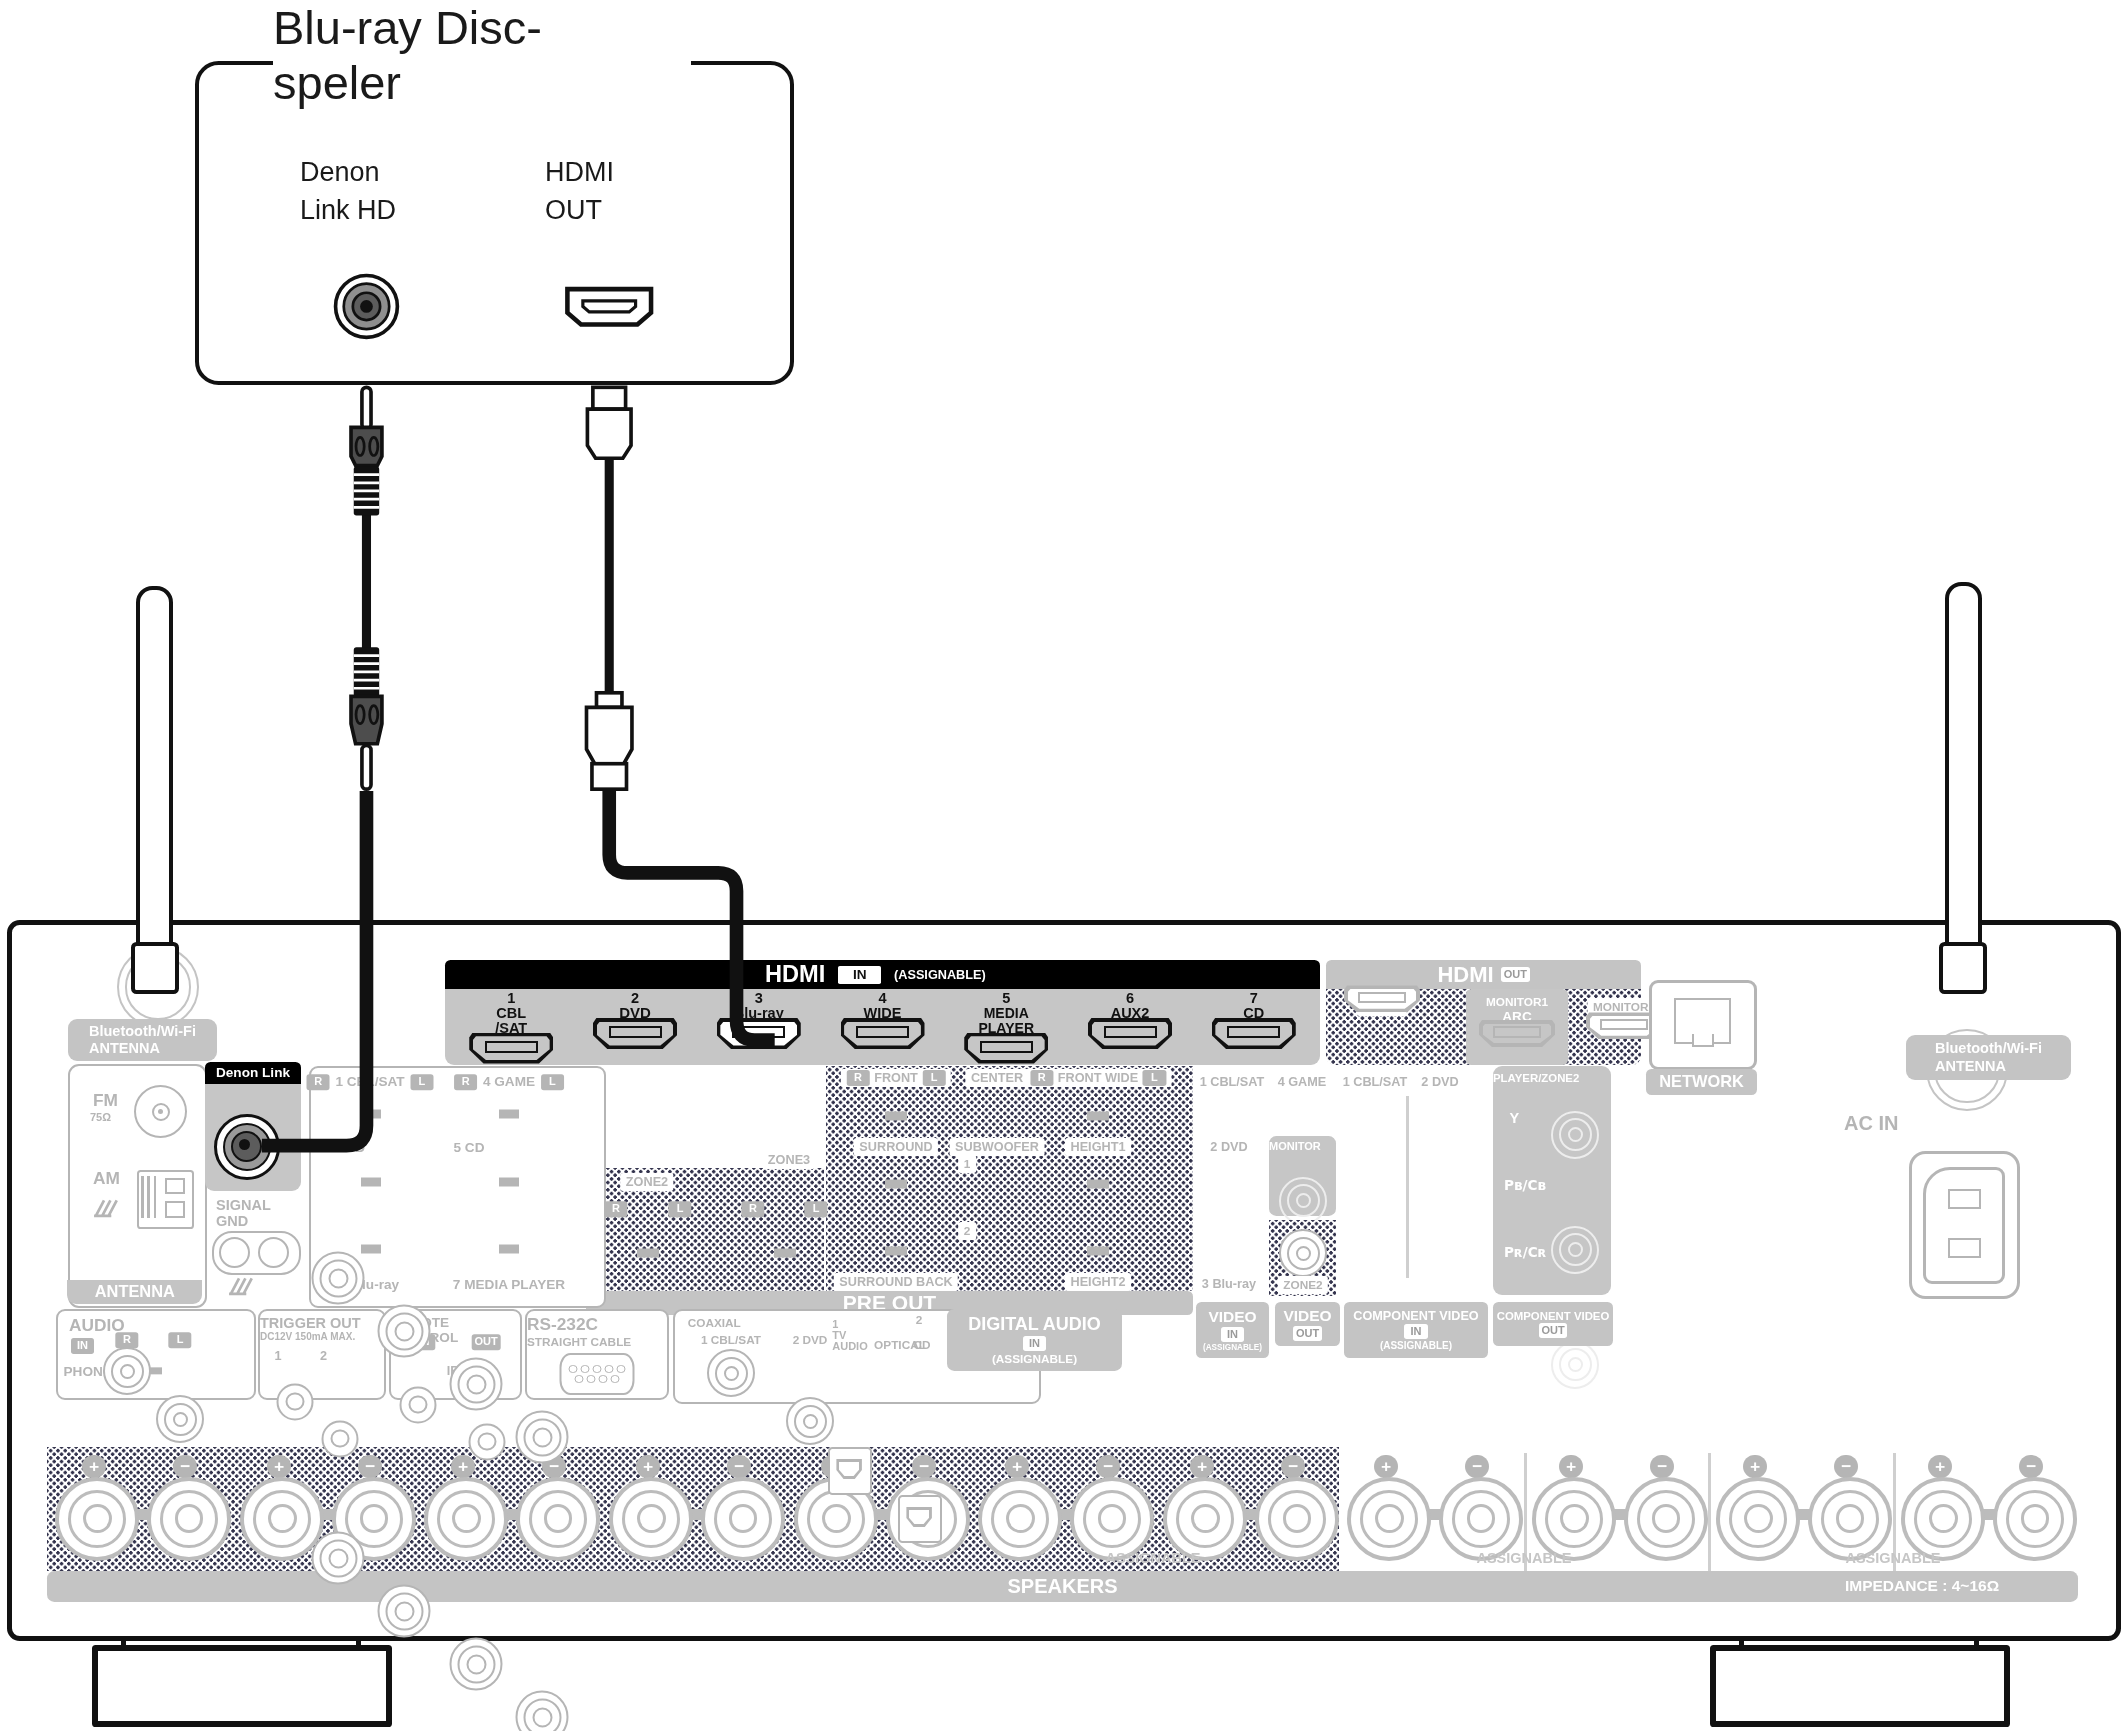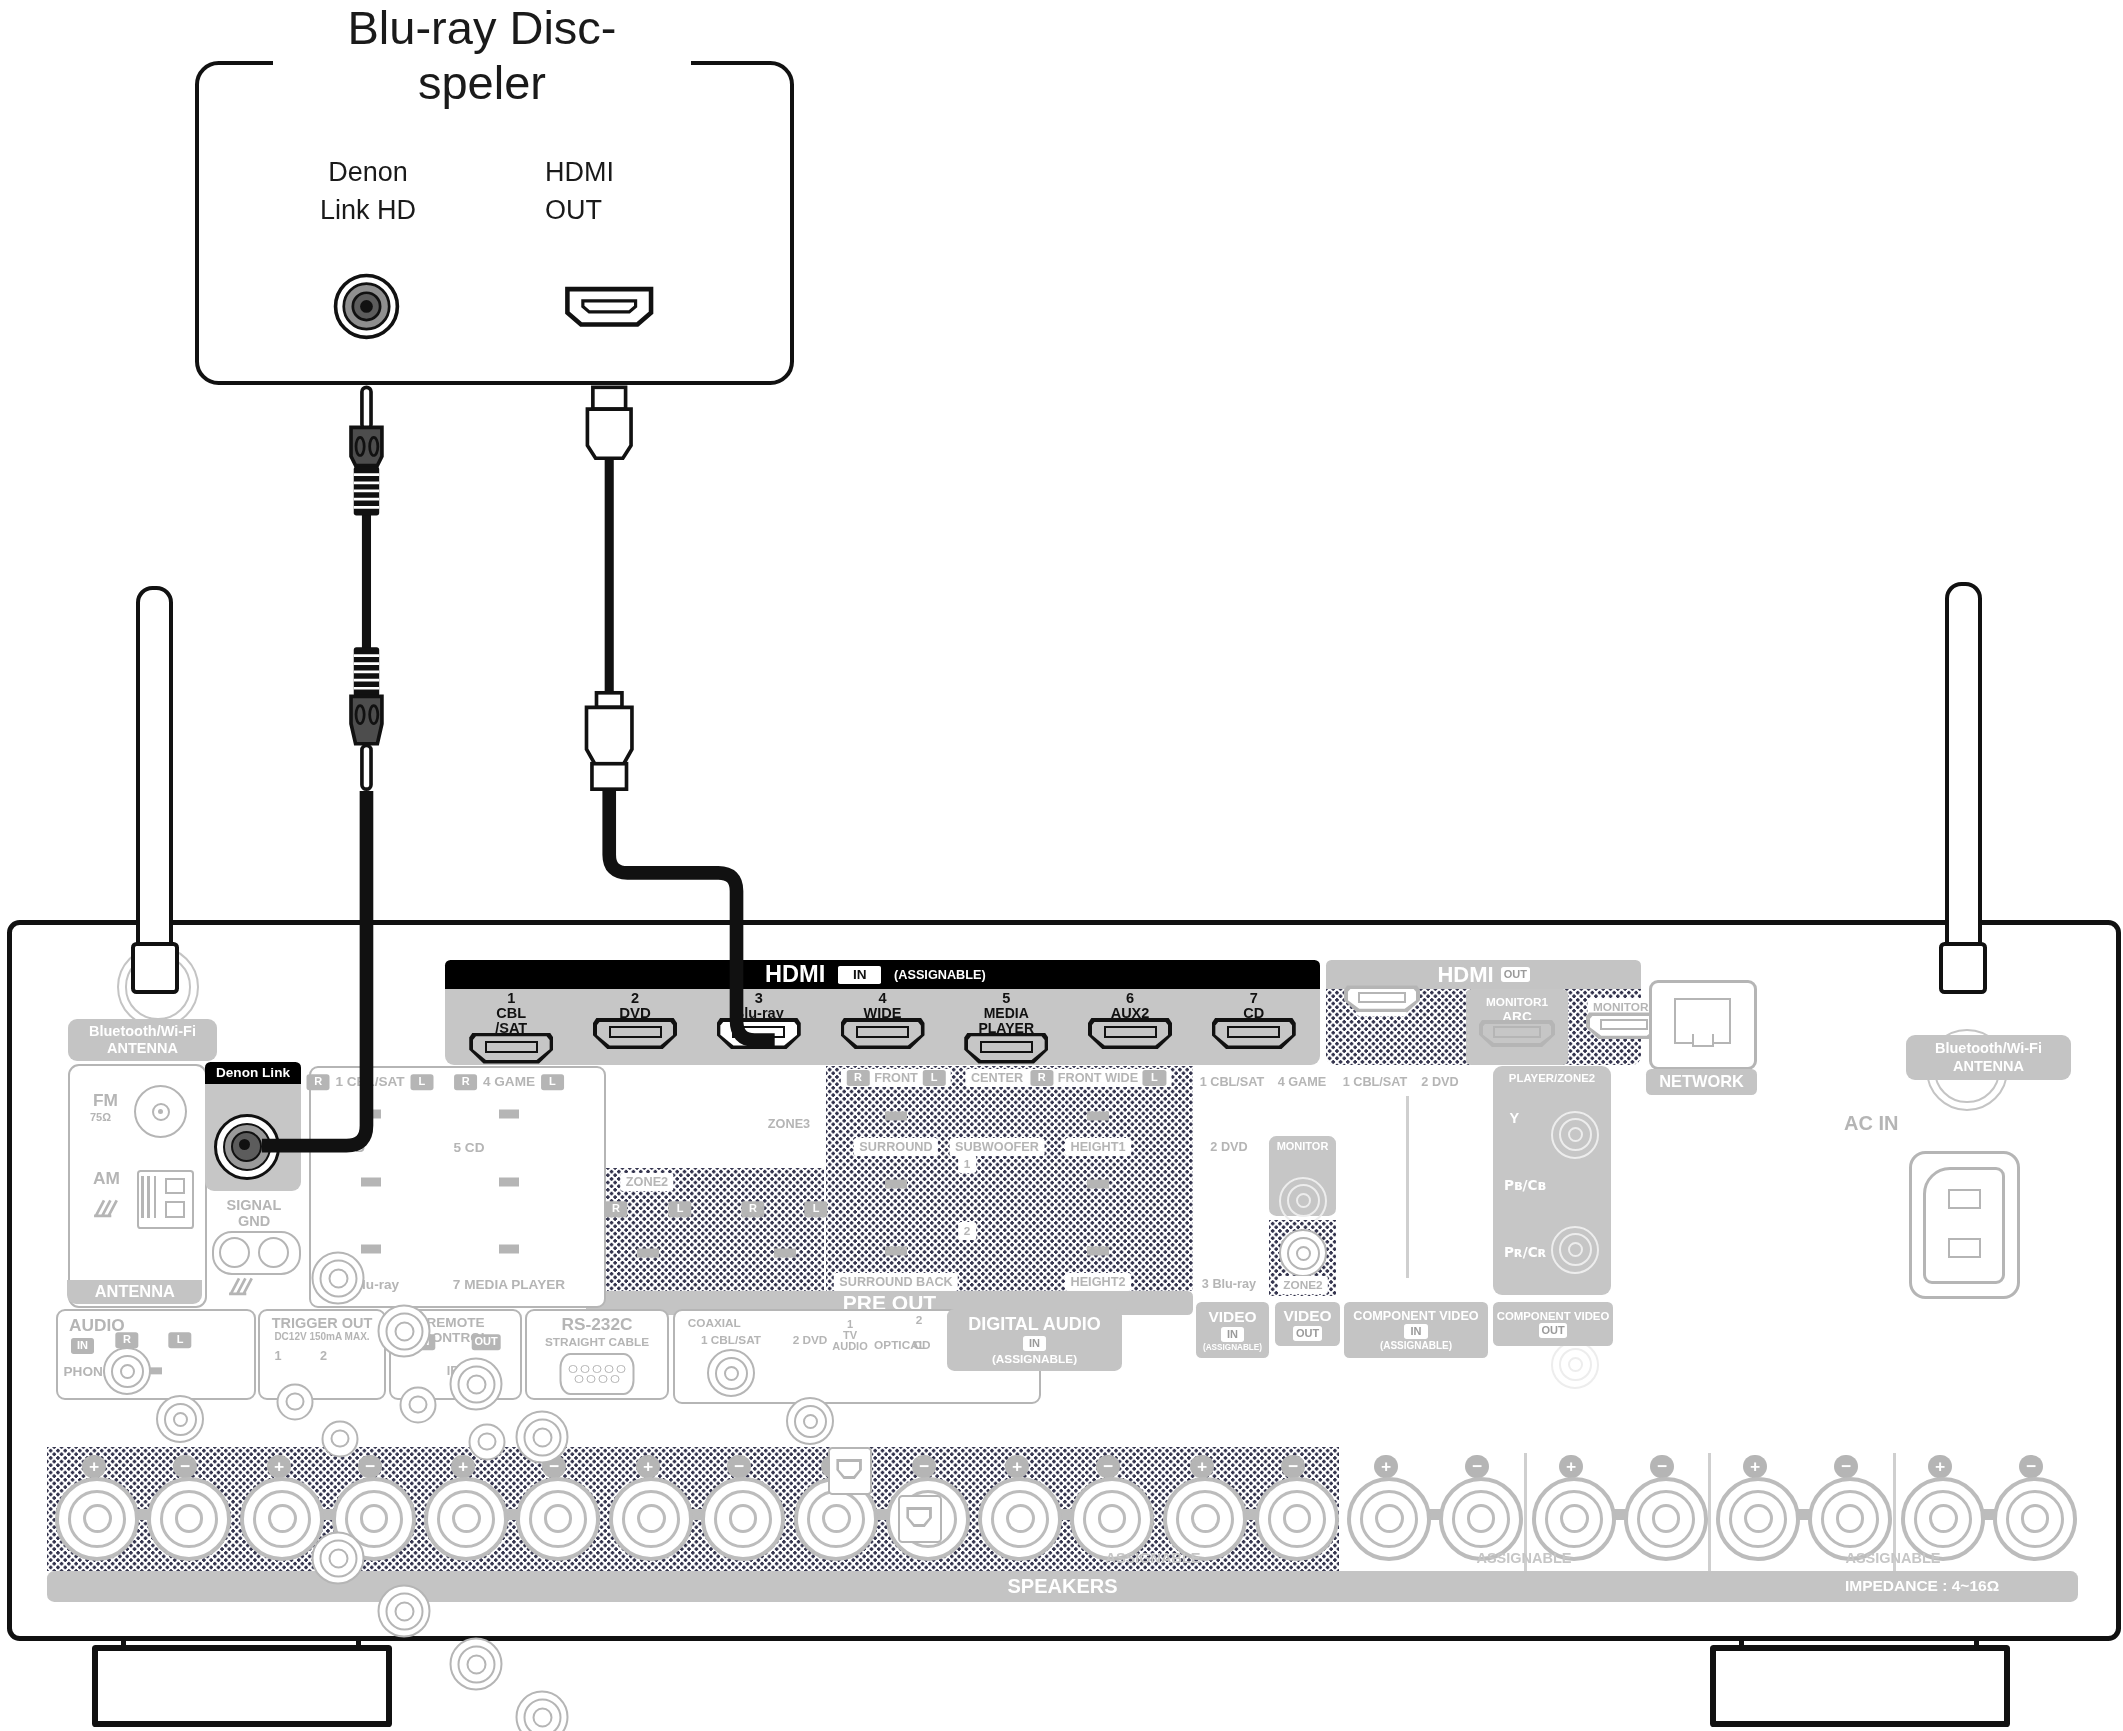--- a/index.html
+++ b/index.html
@@ -7,21 +7,21 @@
        font-family:"Liberation Sans",sans-serif}
   .ab{position:absolute}
   .cc{transform:translate(-50%,-50%)}
   .tc{transform:translateX(-50%)}
   .b{font-weight:bold}
   .g{color:#b5b5b5}
   .k{color:#111}
   .w{color:#fff}
   .pre{white-space:pre-line}
   .nw{white-space:nowrap}
-  .ctr{text-align:center}
+  .ctr{text-align:left}
   .bx{border:2.7px solid #b5b5b5;border-radius:9px;background:#fff}
   .ban{background:#c4c4c4;color:#fff;font-weight:bold;display:flex;align-items:center;justify-content:center;gap:7.3px;border-radius:5.5px}
   .pill{background:#fff;color:#b5b5b5;font-weight:bold;padding:0.9px 5.5px;border-radius:2.7px;white-space:nowrap;display:inline-flex;align-items:center;gap:4.5px;font-size:12.7px;line-height:16.4px}
   .bdg{display:inline-block;border-radius:2.7px;font-weight:bold;text-align:center;font-size:11px;line-height:15.5px;min-width:18px;height:15.5px;padding:0 2.7px}
   .bdg-g{background:#b5b5b5;color:#fff}
   .bdg-w{background:#fff;color:#9a9a9a}
   .bdg-k{background:#fff;color:#111;font-size:13.6px;line-height:18px;height:18px;min-width:38px;border-radius:1.8px}
   .hatch{background-color:#fff;
     background-image:radial-gradient(circle,#33334d 1.5px,transparent 1.7px),radial-gradient(circle,#33334d 1.5px,transparent 1.7px);
     background-position:0 0,3.6px 3.6px;background-size:7.3px 7.3px}
@@ -277,21 +277,21 @@
   <span>AUDIO</span>
   <span class="bdg bdg-w">IN</span>
   <span style="font-size:12.7px">(ASSIGNABLE)</span>
 </div>
 
 <div class="ab hatch" style="left:586px;top:1168px;width:238px;height:123px;z-index:3"></div>
 <div class="ab hatch" style="left:826px;top:1066px;width:367px;height:225px;z-index:3"></div>
 <div class="ab ban" style="left:586px;top:1291px;width:607px;height:23.6px;font-size:21px;z-index:3">PRE OUT</div>
 
 <span class="ab cc pill" style="left:647px;top:1182px;z-index:4">ZONE2</span>
-<span class="ab cc pill" style="left:789px;top:1124px;z-index:4">ZONE3</span>
+<span class="ab cc pill" style="left:789px;top:1160px;z-index:4">ZONE3</span>
 <span class="ab cc bdg bdg-g" style="left:616px;top:1209px;z-index:4">R</span>
 <span class="ab cc bdg bdg-g" style="left:680px;top:1209px;z-index:4">L</span>
 <span class="ab cc bdg bdg-g" style="left:753px;top:1209px;z-index:4">R</span>
 <span class="ab cc bdg bdg-g" style="left:816px;top:1209px;z-index:4">L</span>
 <i class="ab bar cc" style="left:648px;top:1253px;width:22px;height:9px;z-index:4"></i>
 <i class="ab bar cc" style="left:785px;top:1253px;width:22px;height:9px;z-index:4"></i>
 
 <span class="ab cc pill" style="left:896px;top:1078px;z-index:4">
   <span class="bdg bdg-g">R</span>
   <span>FRONT</span>

